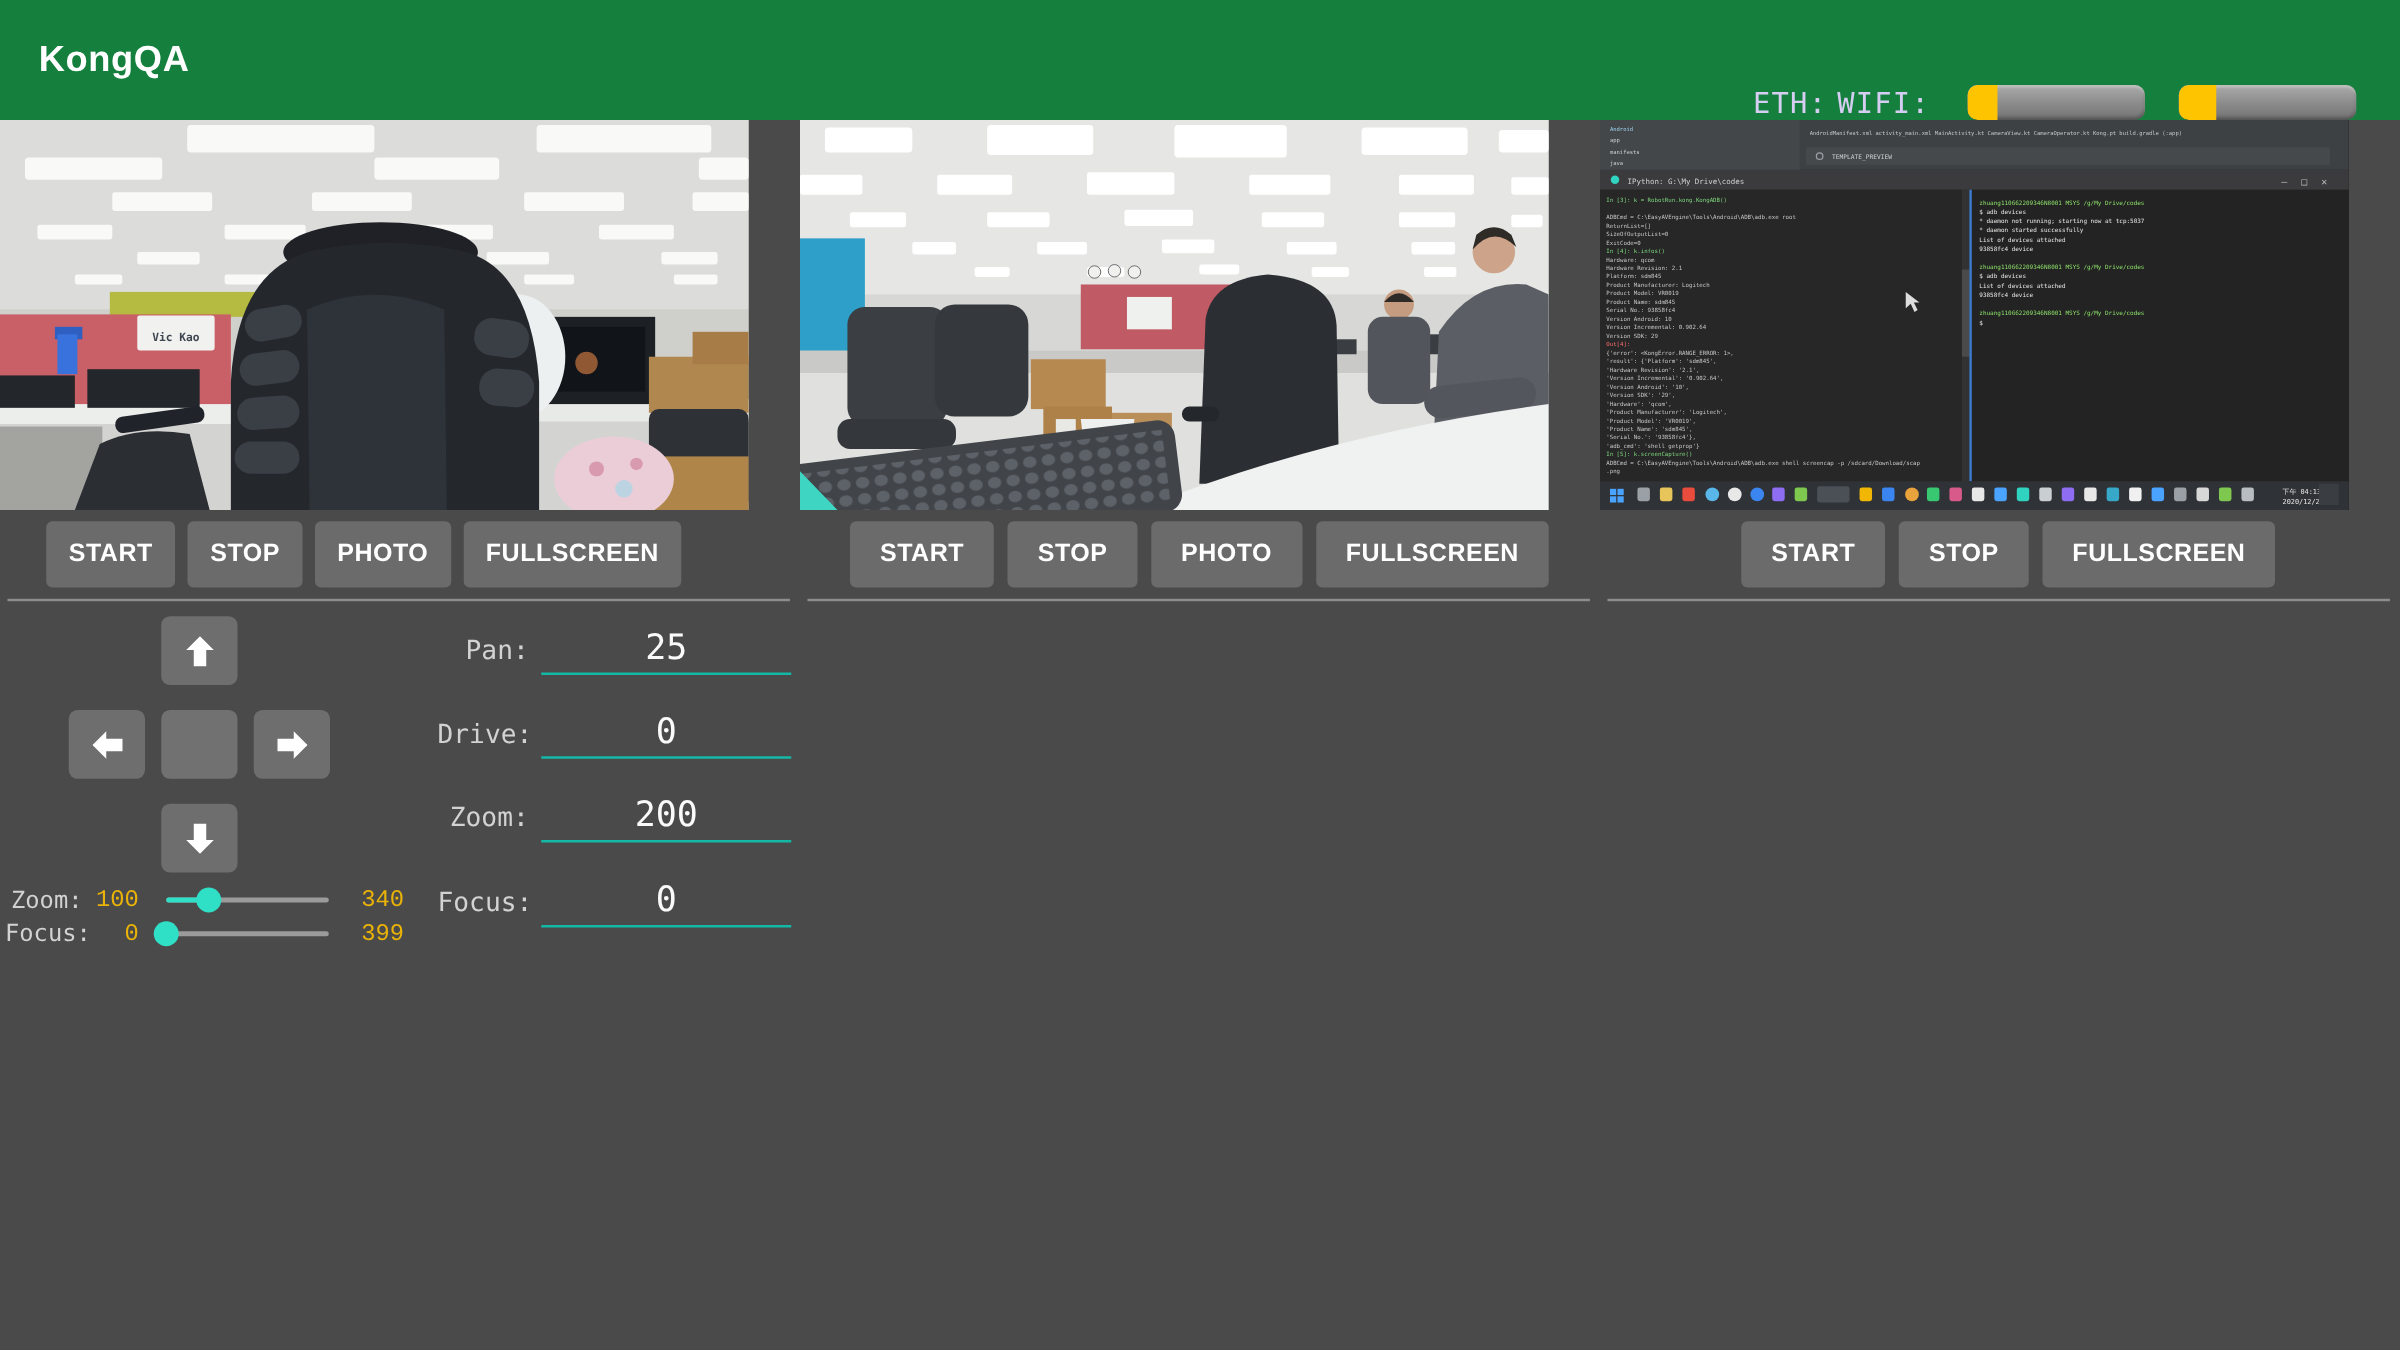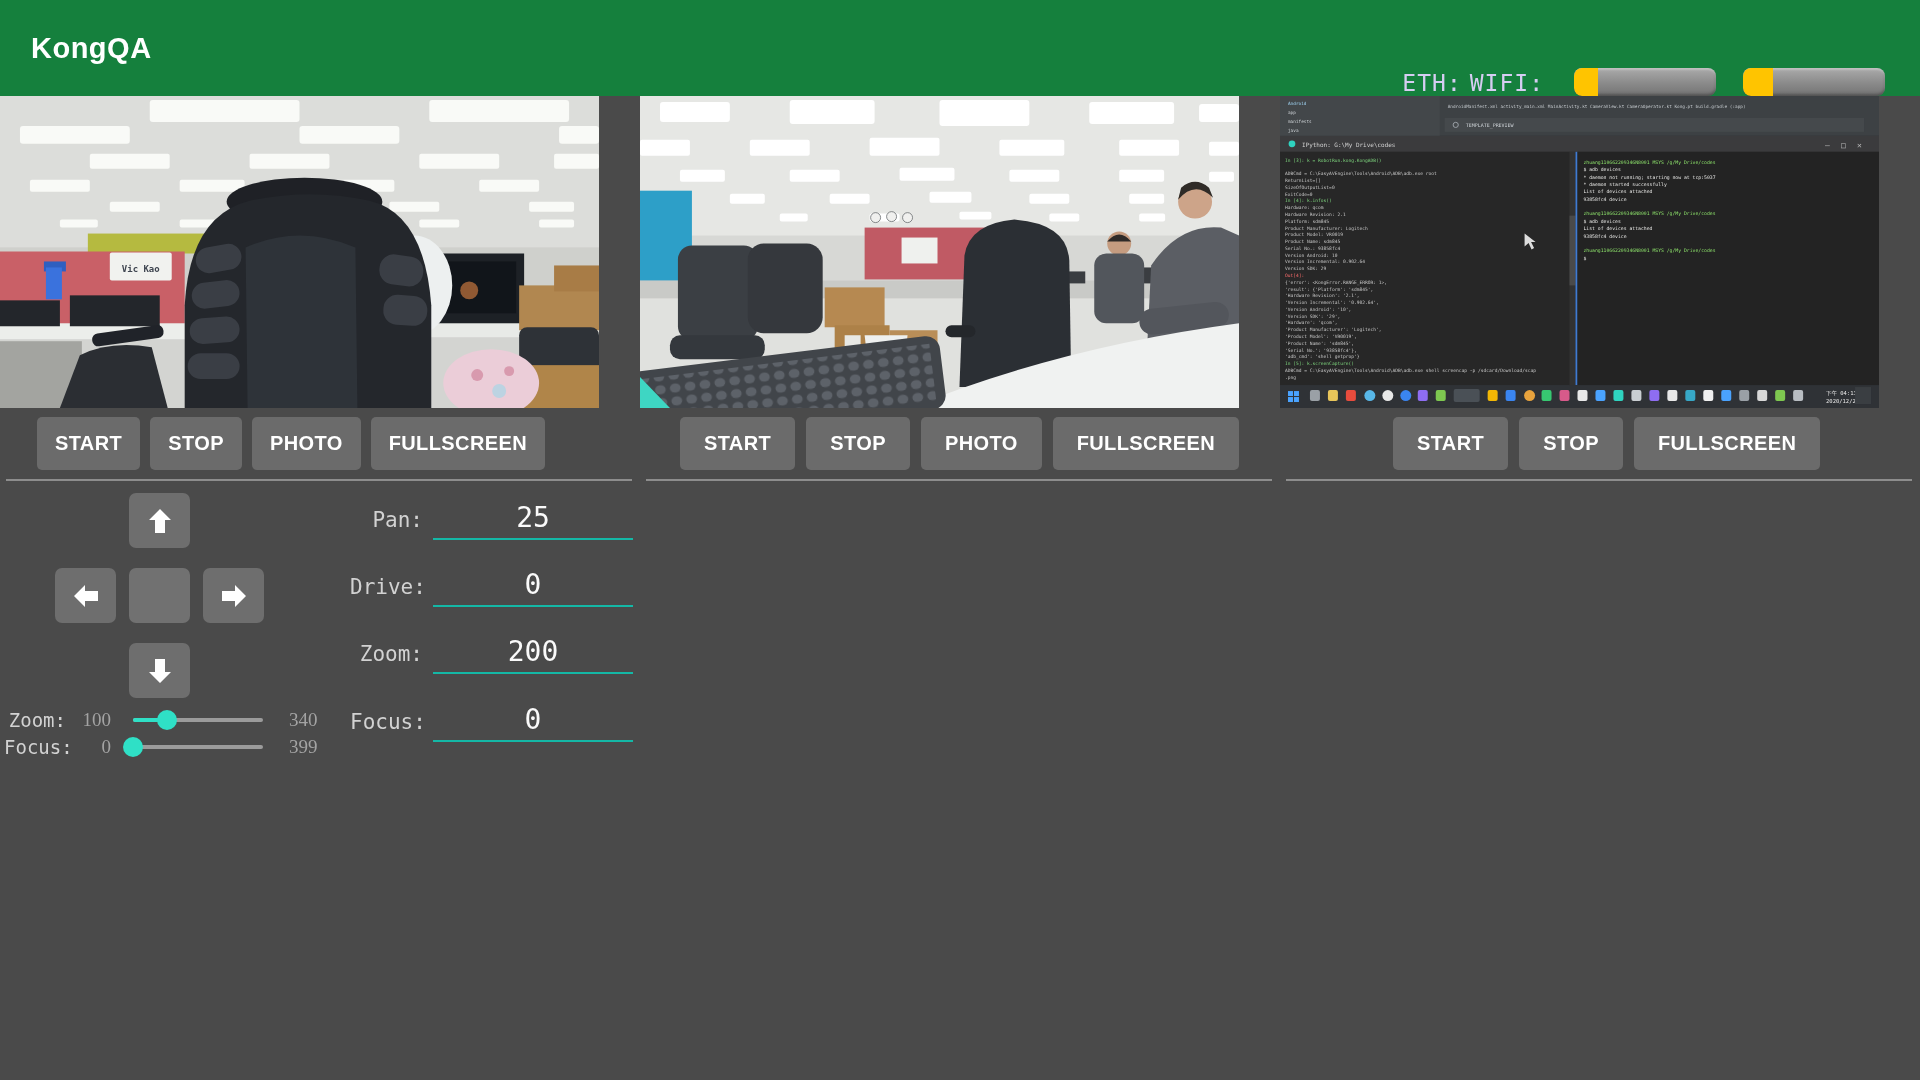--- a/index.html
+++ b/index.html
@@ -39,21 +39,21 @@
   #pad-left{left:55px;top:87px}
   #pad-center{left:129px;top:87px;background:#717171}
   #pad-right{left:203px;top:87px}
   #pad-down{left:129px;top:162px}
   .arrow{width:30px;height:30px;fill:#ffffff}
 
   .srow{position:absolute;left:4px;width:330px;height:26px;display:flex;align-items:center}
   #zoom-srow{top:226px}
   #focus-srow{top:253px}
   .slabel{width:62px;text-align:right;font-family:"DejaVu Sans Mono",monospace;font-size:19px;color:#d2d2d2}
-  .sminmax{font-family:Liberation Serif, serif;font-size:19px;color:#a3a3a3}
+  .sminmax{font-family:Liberation Mono, monospace;font-size:19px;color:#eab308}
   .smin{width:45px;text-align:right}
   .smax{margin-left:26px}
   .strack-wrap{position:relative;width:130px;height:20px;margin-left:22px;cursor:pointer}
   .strack{position:absolute;left:0;right:0;top:8px;height:4px;border-radius:2px;background:#9b9b9b}
   .sfill{position:absolute;left:0;top:8px;height:4px;border-radius:2px;background:#2fe0c6}
   .sthumb{position:absolute;top:0;width:20px;height:20px;border-radius:50%;background:#2fe0c6}
 
   .frow{position:absolute;left:350px;display:flex;align-items:flex-end}
   #pan-row{top:20px}
   #tilt-row{top:87px}

